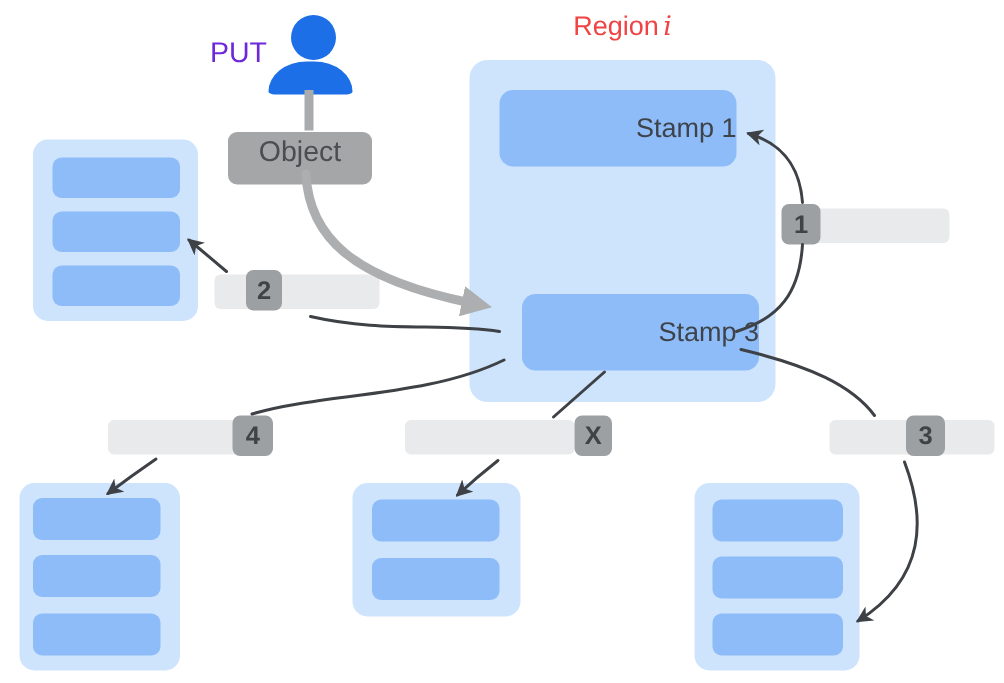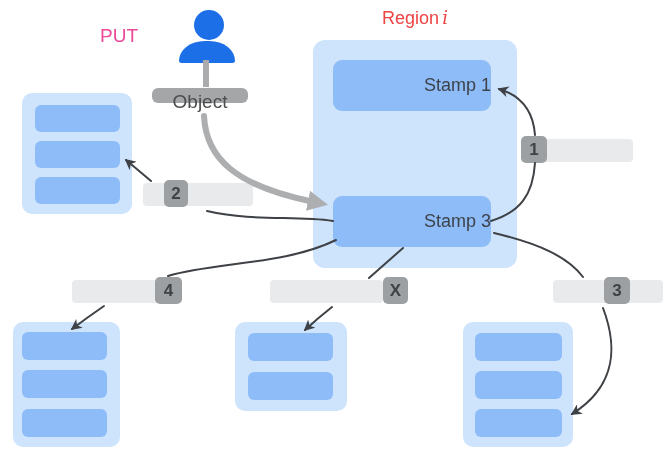--- a/index.html
+++ b/index.html
@@ -9,36 +9,37 @@
     height: 455px;
     background: #ffffff;
     font-family: "Liberation Sans", sans-serif;
     overflow: hidden;
   }
   .abs { position: absolute; }
 
   
   .put-label {
     left: 100px; top: 25px; width: 78px;
+    text-align: right;
     font-size: 19px; line-height: 21px;
-    font-weight: 500; color: #ec4899;
+    font-weight: 500; color: #6d28d9;
   }
   .user-head {
     left: 194px; top: 10px; width: 30px; height: 30px;
     background: #1d6fe8; border-radius: 50%;
   }
   .user-body {
     left: 179px; top: 41px; width: 56px; height: 22px;
     background: #1d6fe8;
     border-radius: 50% 50% 8% 8% / 100% 100% 10% 10%;
   }
 
   
   .object-chip {
-    left: 152px; top: 88px; width: 96px; height: 15px;
+    left: 152px; top: 88px; width: 96px; height: 35px;
     background: #a4a6a8; border-radius: 6px;
     color: #4b4d50; font-size: 19px; font-weight: 500;
     line-height: 27px; text-align: center;
   }
 
   
   .region-title {
     left: 313px; top: 7px; width: 204px;
     text-align: center; font-size: 18px; color: #ef4444;
   }
@@ -51,21 +52,21 @@
     background: #cde4fc; border-radius: 12px;
   }
   .stamp {
     left: 333px; width: 158px; height: 51px;
     background: #8ebcf9; border-radius: 9px;
     color: #3d4349; font-size: 18px; text-align: right;
     line-height: 51px;
   }
   .stamp1 { top: 60px; }
   .stamp2 { top: 128px; }
-  .stamp3 { top: 196px; }
+  .stamp3 { top: 196px; margin-left: 15px; }
 
   
   .rack { background: #cde4fc; border-radius: 10px; }
   .rack-bar { position: absolute; background: #8ebcf9; border-radius: 6px; }
   .rack-tl { left: 22px; top: 93px; width: 110px; height: 121px; }
   .rack-tl .rack-bar { left: 13px; width: 85px; height: 27px; }
   .rack-bl { left: 13px; top: 322px; width: 107px; height: 125px; }
   .rack-bl .rack-bar { left: 9px; width: 85px; height: 28px; }
   .rack-bm { left: 235px; top: 322px; width: 112px; height: 89px; }
   .rack-bm .rack-bar { left: 13px; width: 85px; height: 28px; }

